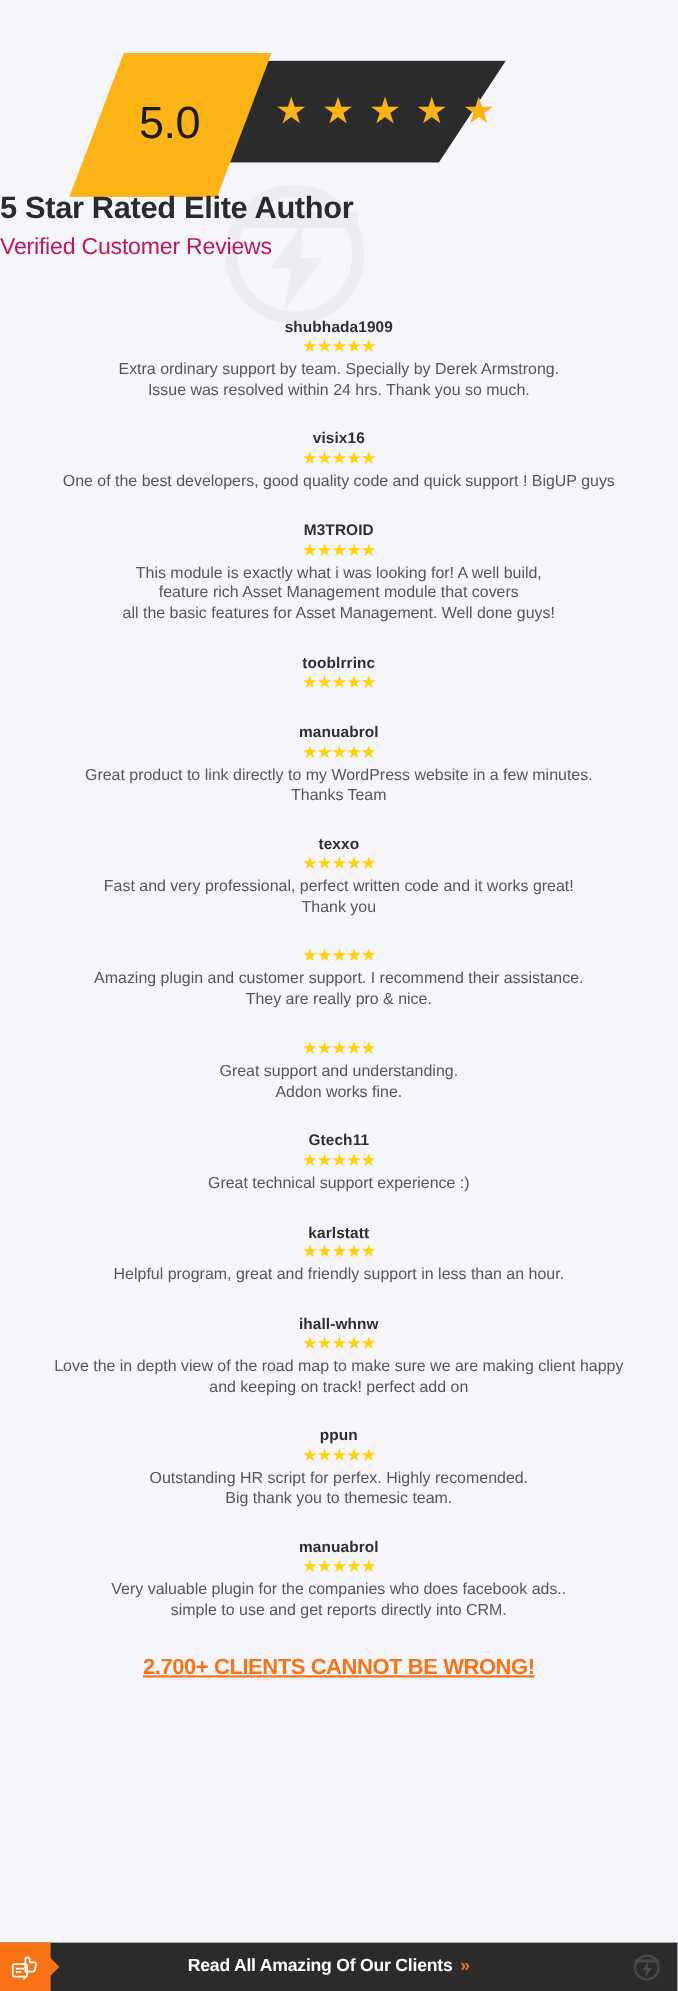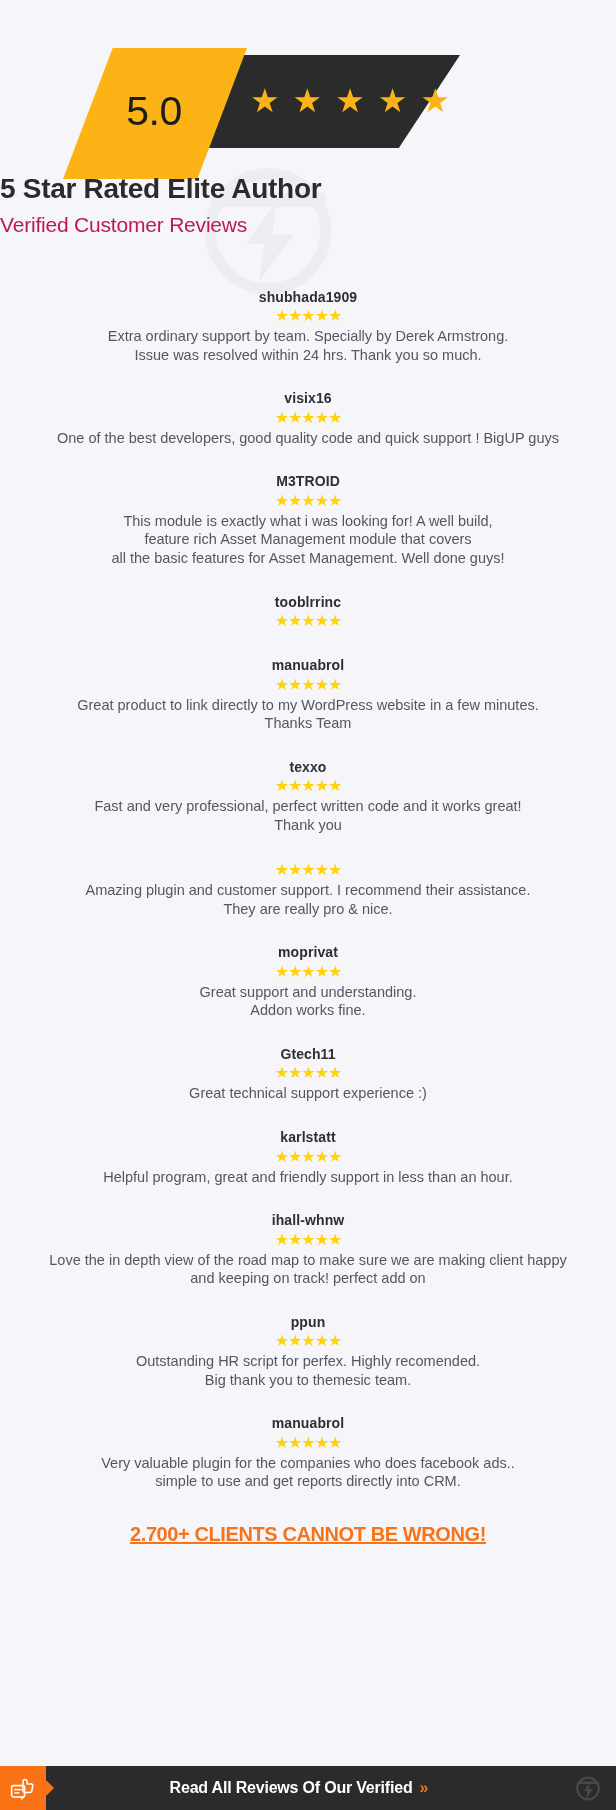--- a/index.html
+++ b/index.html
@@ -324,21 +324,20 @@
       <div class="review-stars">★★★★★</div>
       <div class="review-text">Fast and very professional, perfect written code and it works great!
 Thank you</div>
     </div>
     <div class="review">
       <div class="review-stars">★★★★★</div>
       <div class="review-text">Amazing plugin and customer support. I recommend their assistance.
 They are really pro &amp; nice.</div>
     </div>
     <div class="review">
-      <div class="review-author">moprivat</div>
       <div class="review-stars">★★★★★</div>
       <div class="review-text">Great support and understanding.
 Addon works fine.</div>
     </div>
     <div class="review">
       <div class="review-author">Gtech11</div>
       <div class="review-stars">★★★★★</div>
       <div class="review-text">Great technical support experience :)</div>
     </div>
     <div class="review">
@@ -375,21 +374,21 @@
     <svg viewBox="0 0 32 32" xmlns="http://www.w3.org/2000/svg">
       <rect x="2" y="13" width="16" height="14" rx="2" fill="none" stroke="#ffffff" stroke-width="2"></rect>
       <line x1="5.5" y1="18" x2="14.5" y2="18" stroke="#ffffff" stroke-width="1.8"></line>
       <line x1="5.5" y1="22" x2="11.5" y2="22" stroke="#ffffff" stroke-width="1.8"></line>
       <path d="M18 27 L14 31 L14 27 Z" fill="#ffffff"></path>
       <path d="M16 14 V8 a2.5 2.5 0 0 1 5 0 v3 h5 a2 2 0 0 1 2 2.3 l-1.2 6.2 a2.5 2.5 0 0 1 -2.5 2 H18 a2 2 0 0 1 -2 -2 z" fill="none" stroke="#ffffff" stroke-width="2" stroke-linejoin="round"></path>
     </svg>
   </div>
 
   <div class="footer-cta">
-    <span class="footer-cta-label">Read All Reviews Of Our Verified</span>
+    <span class="footer-cta-label">Read All Amazing Of Our Clients</span>
     <span class="footer-arrows">»</span>
   </div>
 
   <div class="footer-logo">
     <svg viewBox="0 0 100 100" xmlns="http://www.w3.org/2000/svg">
       <circle cx="50" cy="52" r="36" fill="none" stroke="#ffffff" stroke-width="7"></circle>
       <rect x="14" y="28" width="72" height="9" rx="2" fill="#ffffff"></rect>
       <path d="M55 34 L36 60 H48 L44 84 L66 54 H53 Z" fill="#ffffff"></path>
     </svg>
   </div>

